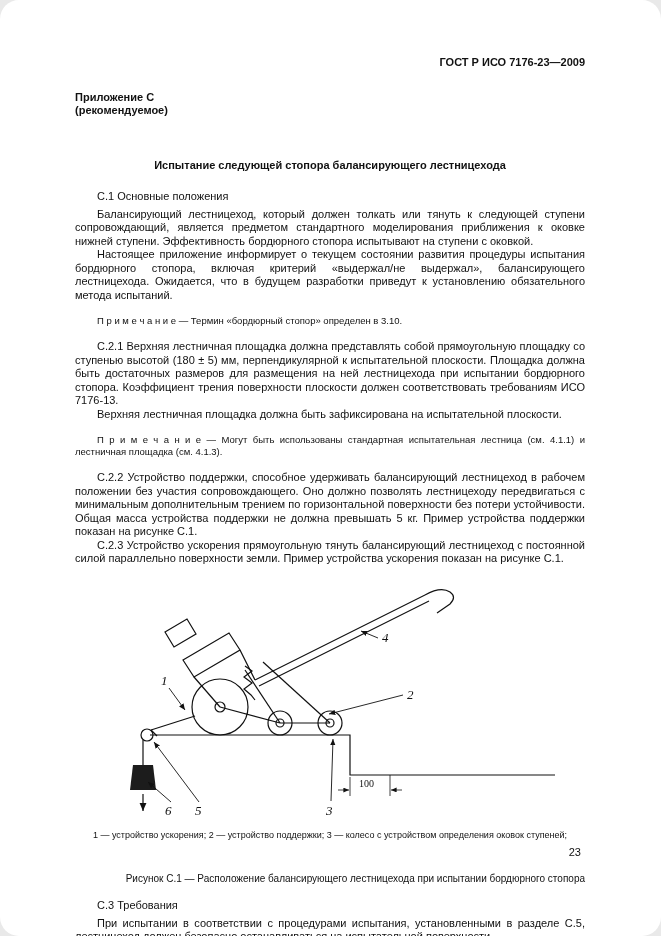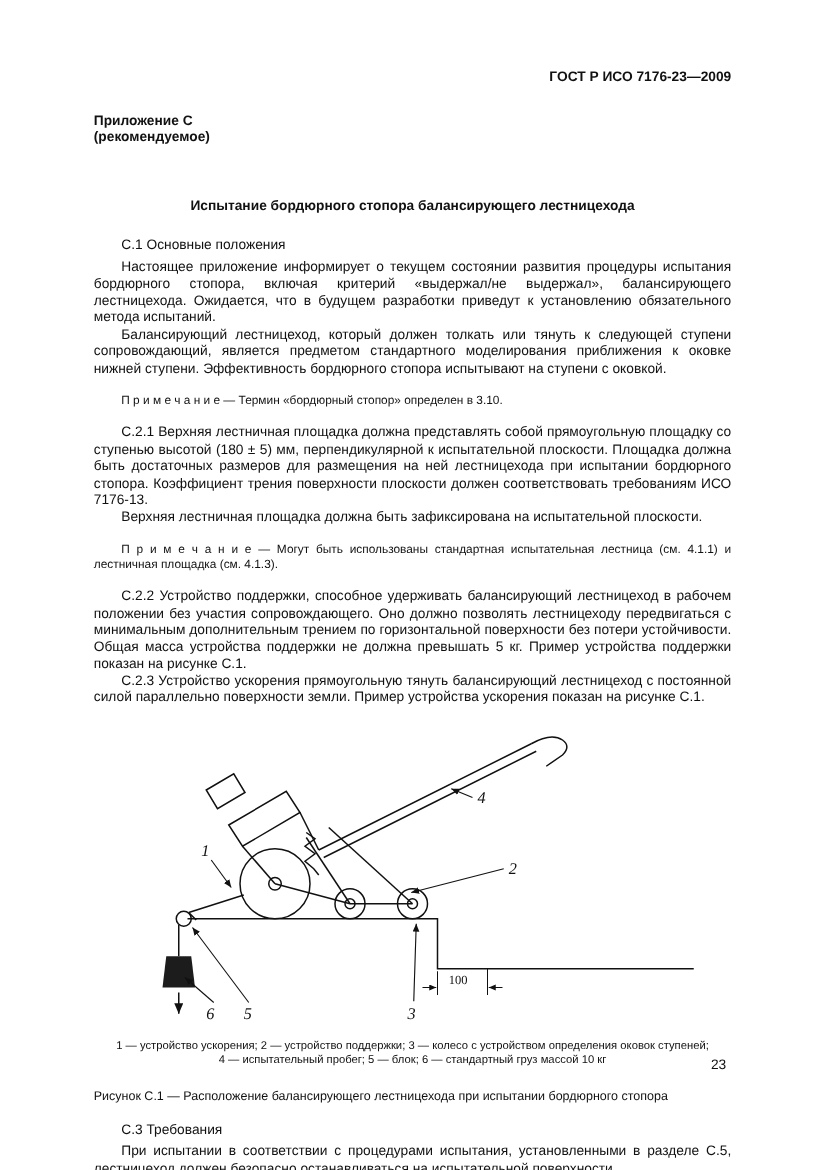--- a/index.html
+++ b/index.html
@@ -6,20 +6,21 @@
   .page{
     position:relative;
     width:661px;height:936px;
     margin:0 auto;
     background:#ffffff;
     font-family:"Liberation Sans", sans-serif;
     color:#111;
     box-sizing:border-box;
     padding:56px 76px 0 75px;
     overflow:hidden;
+    border-radius:19px;
   }
   .doc-number{
     text-align:right;
     font-weight:bold;
     font-size:11px;
     line-height:13px;
   }
   .annex{
     margin-top:22px;
     font-weight:bold;
@@ -59,22 +60,22 @@
     text-align:center;
   }
   .fig-caption{
     font-size:9px;
     line-height:11.5px;
     text-align:center;
     margin-top:6px;
   }
   .fig-title{
     font-size:10px;
-    text-align:left;
-    margin-top:18px;
+    text-align:right;
+    margin-top:32px;
     line-height:12px;
   }
   .s3-heading{margin-top:14px;}
   .page-number{
     position:absolute;
     top:846px;
     right:80px;
     font-size:11px;
   }
   svg text{
@@ -93,25 +94,25 @@
 
 <div class="page">
 
   <div class="doc-number">ГОСТ Р ИСО 7176-23—2009</div>
 
   <div class="annex">
     <div>Приложение С</div>
     <div>(рекомендуемое)</div>
   </div>
 
-  <div class="doc-title">Испытание бордюрного стопора балансирующего лестницехода</div>
+  <div class="doc-title">Испытание следующей стопора балансирующего лестницехода</div>
 
   <div class="sec-heading">С.1 Основные положения</div>
+  <p class="body-par">Балансирующий лестницеход, который должен толкать или тянуть к следующей ступени сопровождающий, является предметом стандартного моделирования приближения к оковке нижней ступени. Эффективность бордюрного стопора испытывают на ступени с оковкой.</p>
   <p class="body-par">Настоящее приложение информирует о текущем состоянии развития процедуры испытания бордюрного стопора, включая критерий «выдержал/не выдержал», балансирующего лестницехода. Ожидается, что в будущем разработки приведут к установлению обязательного метода испытаний.</p>
-  <p class="body-par">Балансирующий лестницеход, который должен толкать или тянуть к следующей ступени сопровождающий, является предметом стандартного моделирования приближения к оковке нижней ступени. Эффективность бордюрного стопора испытывают на ступени с оковкой.</p>
   <p class="note">П р и м е ч а н и е — Термин «бордюрный стопор» определен в 3.10.</p>
 
   <p class="body-par">С.2.1 Верхняя лестничная площадка должна представлять собой прямоугольную площадку со ступенью высотой (180 ± 5) мм, перпендикулярной к испытательной плоскости. Площадка должна быть достаточных размеров для размещения на ней лестницехода при испытании бордюрного стопора. Коэффициент трения поверхности плоскости должен соответствовать требованиям ИСО 7176-13.</p>
   <p class="body-par">Верхняя лестничная площадка должна быть зафиксирована на испытательной плоскости.</p>
   <p class="note">П р и м е ч а н и е — Могут быть использованы стандартная испытательная лестница (см. 4.1.1) и лестничная площадка (см. 4.1.3).</p>
   <p class="body-par">С.2.2 Устройство поддержки, способное удерживать балансирующий лестницеход в рабочем положении без участия сопровождающего. Оно должно позволять лестницеходу передвигаться с минимальным дополнительным трением по горизонтальной поверхности без потери устойчивости. Общая масса устройства поддержки не должна превышать 5 кг. Пример устройства поддержки показан на рисунке С.1.</p>
   <p class="body-par">С.2.3 Устройство ускорения прямоугольную тянуть балансирующий лестницеход с постоянной силой параллельно поверхности земли. Пример устройства ускорения показан на рисунке С.1.</p>
 
   <div class="figure-wrap">
     <svg width="470" height="250" viewBox="0 0 470 250">
@@ -177,21 +178,20 @@
       <text x="312" y="129">2</text>
       <text x="231" y="245">3</text>
       <text x="287" y="72">4</text>
       <text x="100" y="245">5</text>
       <text x="70" y="245">6</text>
       <text class="dim" x="264" y="217">100</text>
     </svg>
 
     <div class="fig-caption">
       <div>1 — устройство ускорения; 2 — устройство поддержки; 3 — колесо с устройством определения оковок ступеней;</div>
-      <div>4 — испытательный пробег; 5 — блок; 6 — стандартный груз массой 10 кг</div>
     </div>
     <div class="fig-title">Рисунок С.1 — Расположение балансирующего лестницехода при испытании бордюрного стопора</div>
   </div>
 
   <div class="sec-heading s3-heading">С.3 Требования</div>
   <p class="body-par">При испытании в соответствии с процедурами испытания, установленными в разделе С.5, лестницеход должен безопасно останавливаться на испытательной поверхности.</p>
 
   <div class="page-number">23</div>
 
 </div>

